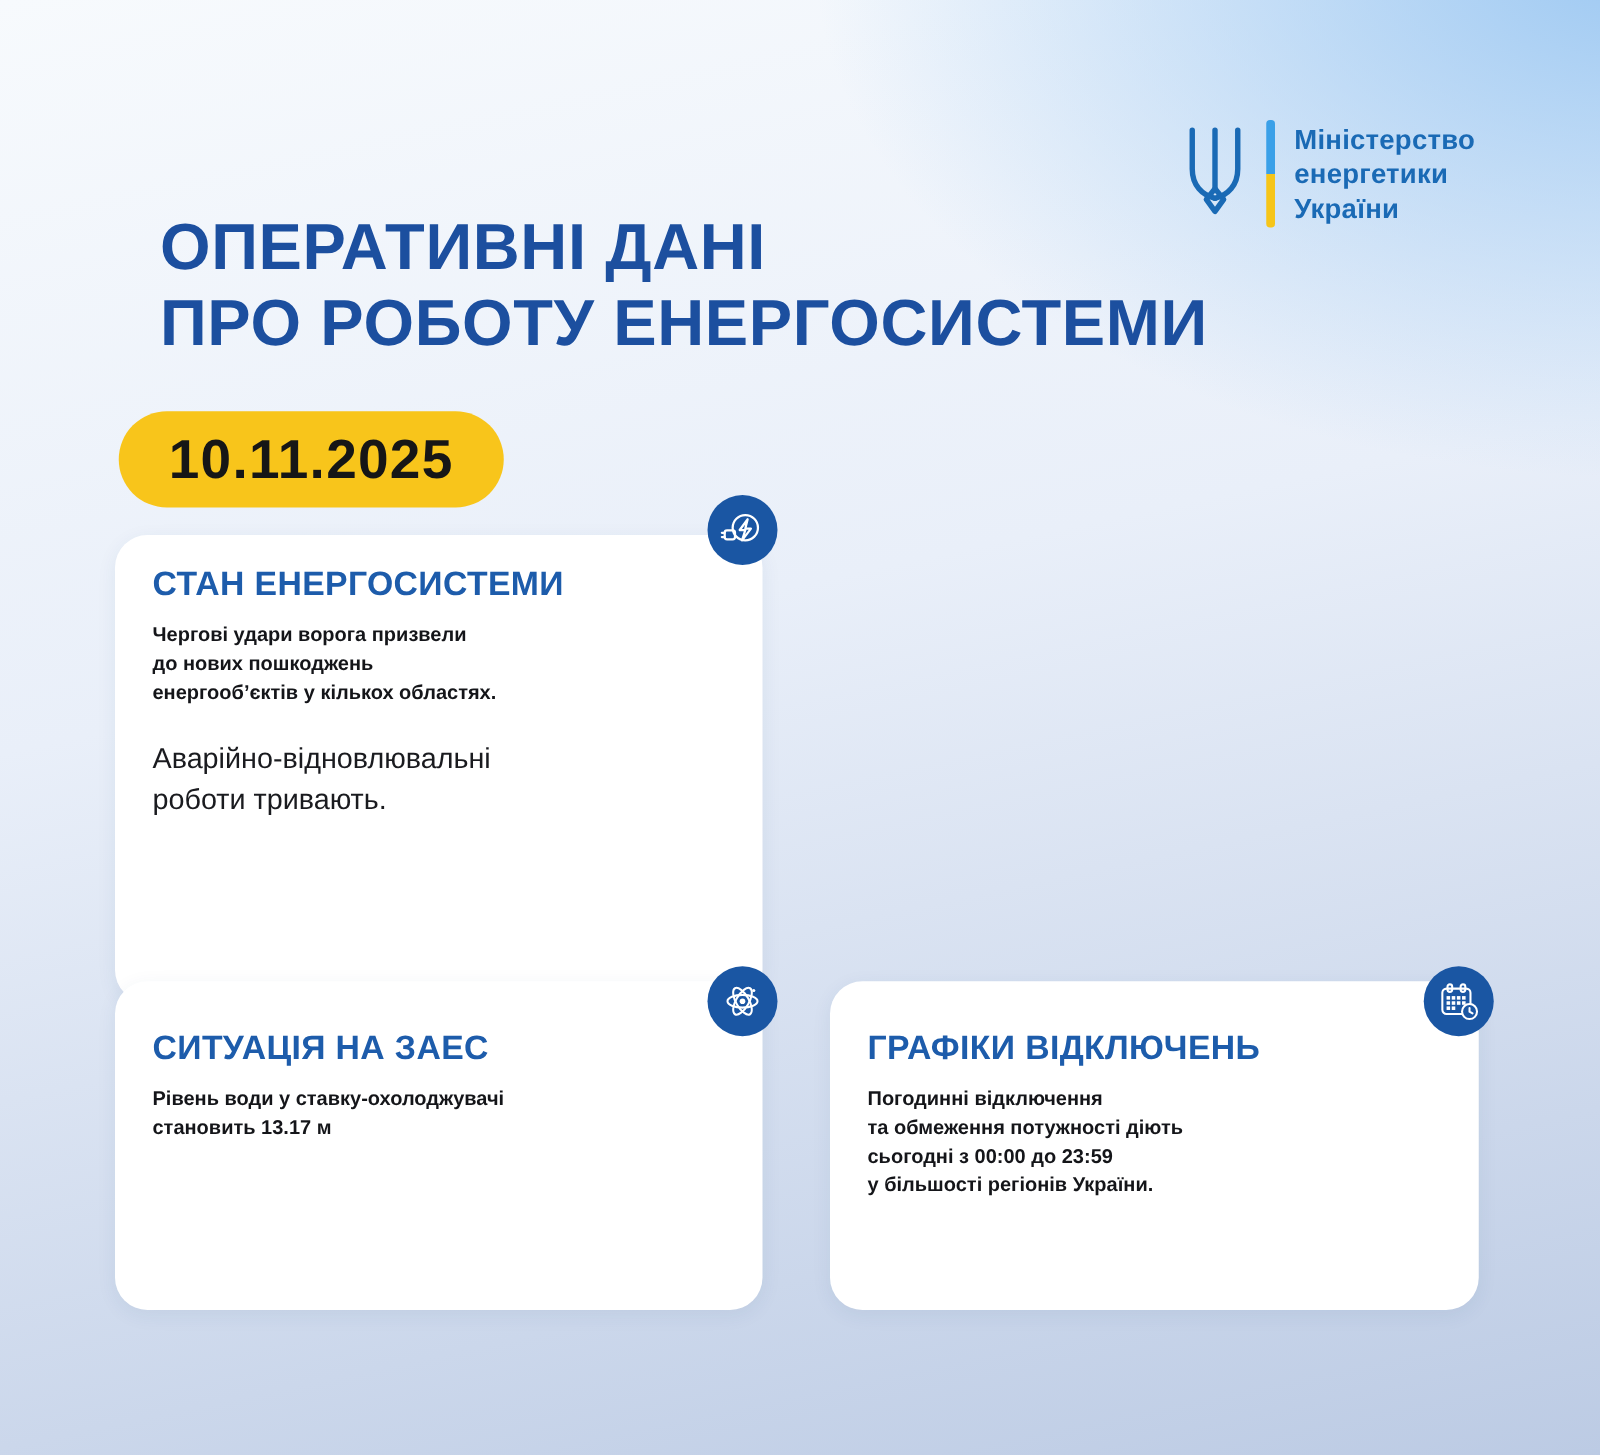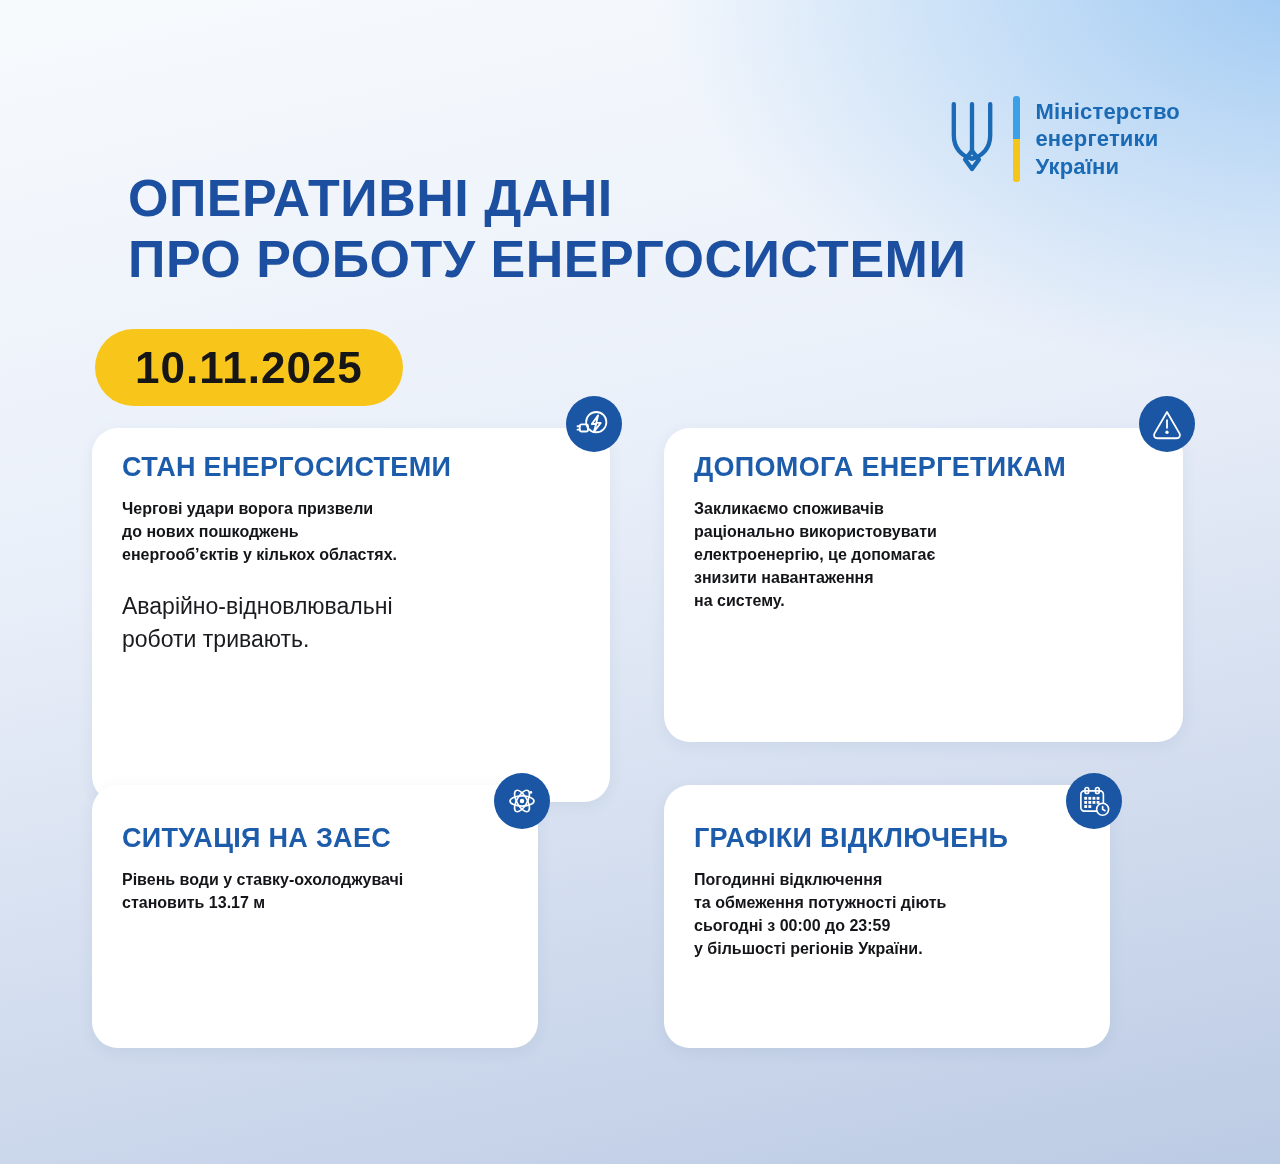--- a/index.html
+++ b/index.html
@@ -21,22 +21,22 @@
     font-size:52px;font-weight:bold;color:#1c4f9f;line-height:1.18;white-space:pre-line;letter-spacing:.5px;}
   
   .date-badge{position:absolute;left:95px;top:329px;height:77px;padding:0 40px;
     background:#f8c51b;border-radius:44px;display:flex;align-items:center;}
   .date-badge span{font-size:44px;font-weight:bold;color:#161616;letter-spacing:1px;}
   
   .card{position:absolute;box-sizing:border-box;background:#ffffff;border-radius:26px;
     padding:24px 30px;box-shadow:0 4px 16px rgba(35,65,120,.07);}
   .card-1{left:92px; top:428px;width:518px;height:374px;}
   .card-2{left:664px;top:428px;width:519px;height:314px;}
-  .card-3{left:92px; top:785px;width:446px;height:263px;padding-top:38px;}
-  .card-4{left:664px;top:785px;width:446px;height:263px;padding-top:38px;}
+  .card-3{left:92px; top:785px;width:518px;height:263px;padding-top:38px;}
+  .card-4{left:664px;top:785px;width:519px;height:263px;padding-top:38px;}
   .badge{position:absolute;width:56px;height:56px;border-radius:50%;background:#1a56a3;
     display:flex;align-items:center;justify-content:center;}
   .card-1 .badge,.card-2 .badge{top:-32px;right:-12px;}
   .card-3 .badge,.card-4 .badge{top:-12px;right:-12px;}
   .card-title{margin:0 0 14px 0;font-size:27px;font-weight:bold;color:#1d5cab;letter-spacing:.3px;}
   .card-lead{margin:0;font-size:16px;font-weight:bold;color:#141519;line-height:1.44;white-space:pre-line;}
   .card-note{margin:24px 0 0 0;font-size:23px;font-weight:normal;color:#1a1b1f;line-height:1.42;white-space:pre-line;}
 </style>
 </head>
 <body>
@@ -75,35 +75,20 @@
       </svg>
     </div>
     <h2 class="card-title">СТАН ЕНЕРГОСИСТЕМИ</h2>
     <p class="card-lead">Чергові удари ворога призвели
 до нових пошкоджень
 енергооб’єктів у кількох областях.</p>
     <p class="card-note">Аварійно-відновлювальні
 роботи тривають.</p>
   </section>
 
-  <section class="card card-2">
-    <div class="badge">
-      <svg width="36" height="36" viewBox="0 0 48 48" fill="none" stroke="#ffffff" stroke-width="2.4" stroke-linecap="round" stroke-linejoin="round">
-        <path d="M24 8 L40.8 36.8 c1.6 3 -0.4 6.2 -3.8 6.2 H11 c-3.4 0 -5.4 -3.2 -3.8 -6.2 Z"></path>
-        <path d="M24 19 v10"></path>
-        <circle cx="24" cy="35" r="2.2" fill="#ffffff" stroke="none"></circle>
-      </svg>
-    </div>
-    <h2 class="card-title">ДОПОМОГА ЕНЕРГЕТИКАМ</h2>
-    <p class="card-lead">Закликаємо споживачів
-раціонально використовувати
-електроенергію, це допомагає
-знизити навантаження
-на систему.</p>
-  </section>
 
   <section class="card card-3">
     <div class="badge">
       <svg width="36" height="36" viewBox="0 0 48 48" fill="none" stroke="#ffffff" stroke-width="2.2">
         <ellipse cx="24" cy="24" rx="16" ry="6.8"></ellipse>
         <ellipse cx="24" cy="24" rx="16" ry="6.8" transform="rotate(60 24 24)"></ellipse>
         <ellipse cx="24" cy="24" rx="16" ry="6.8" transform="rotate(120 24 24)"></ellipse>
         <circle cx="24" cy="24" r="3" fill="#ffffff" stroke="none"></circle>
         <circle cx="36" cy="12.5" r="1.7" fill="#ffffff" stroke="none"></circle>
       </svg>

